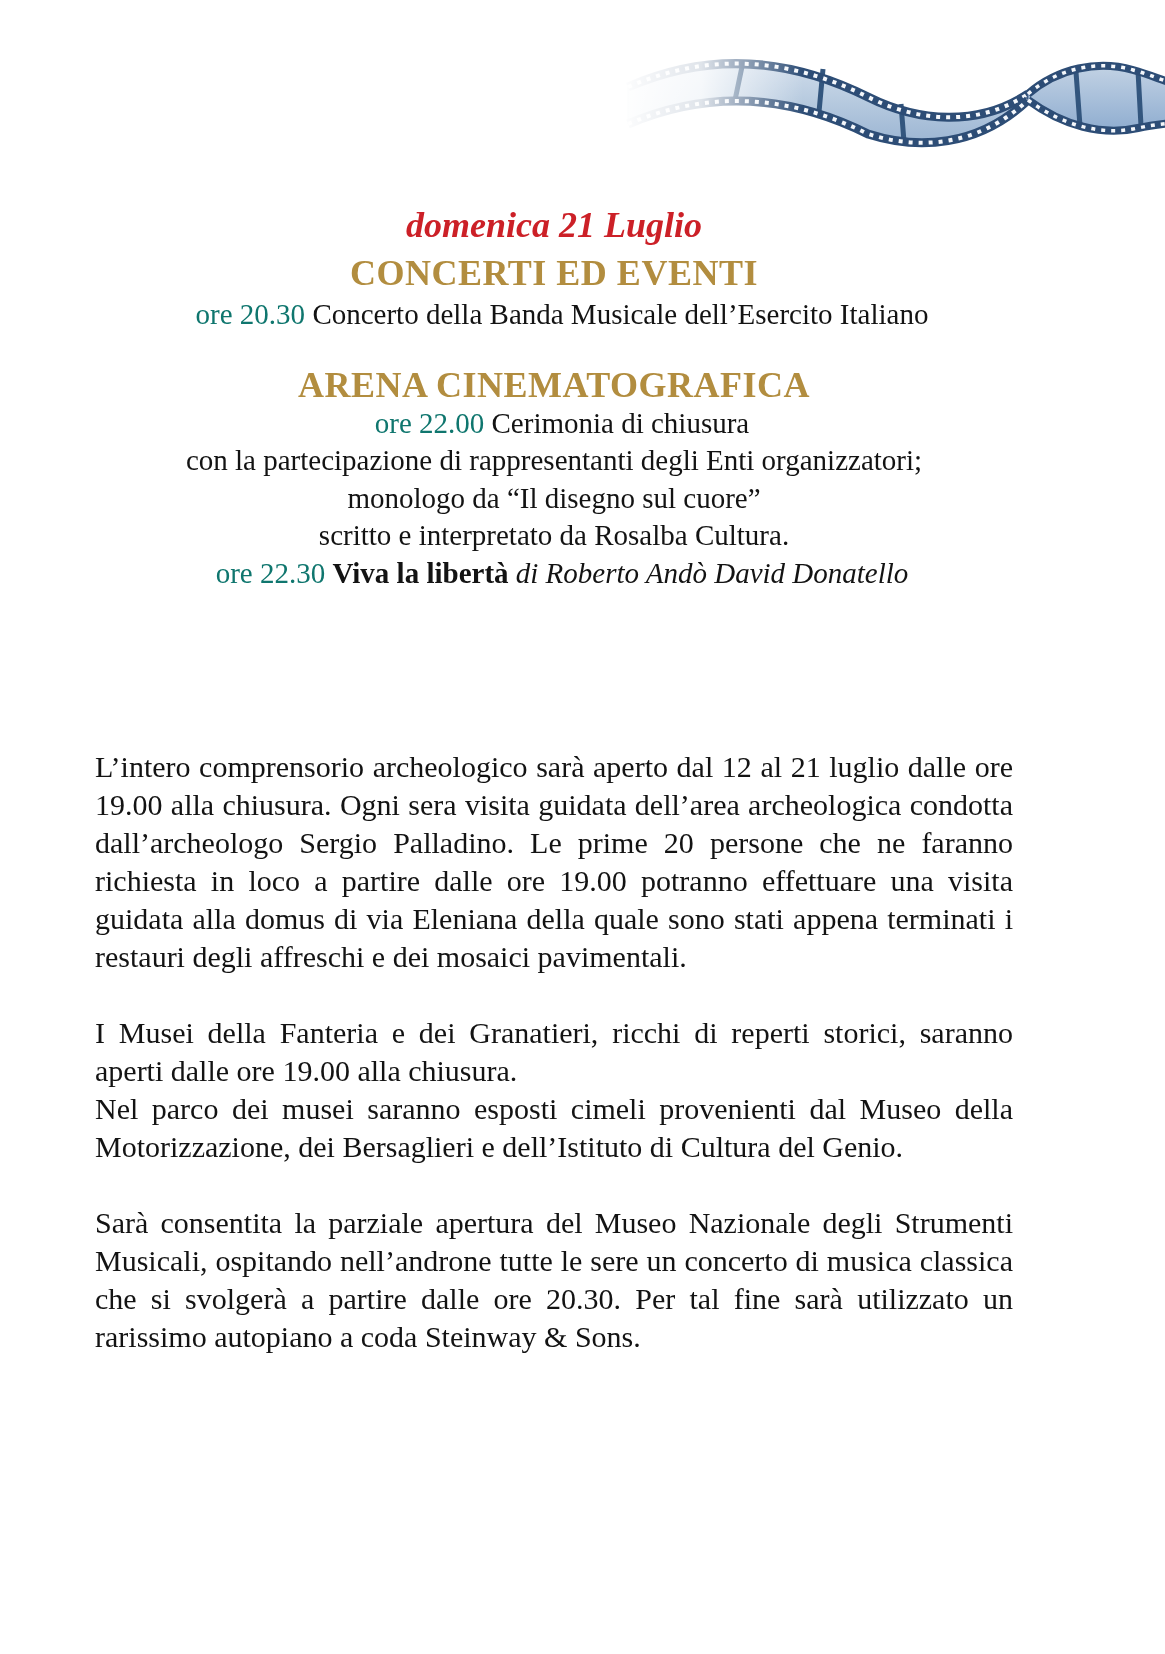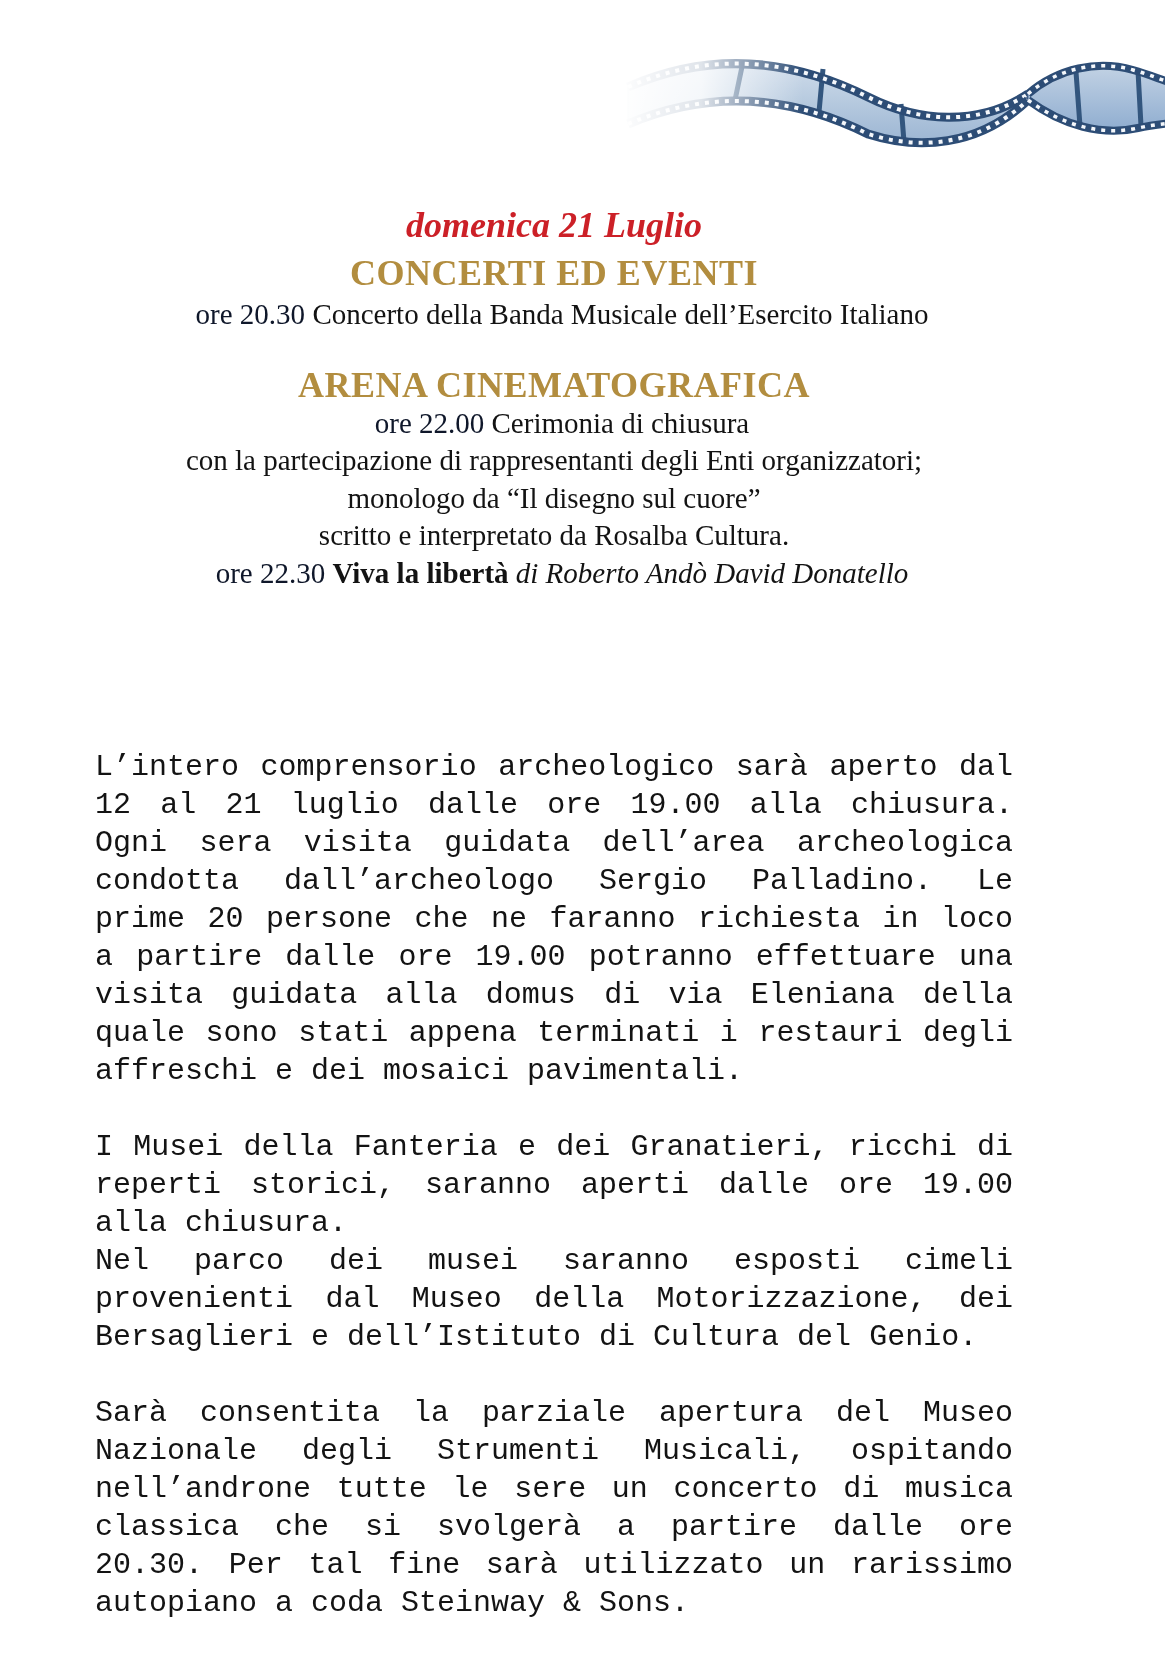--- a/index.html
+++ b/index.html
@@ -53,38 +53,37 @@
     line-height: 38px;
     color: #131313;
   }
   .e1 { top: 295px; }
   .e2 { top: 404px; }
   .e3 { top: 441px; }
   .e4 { top: 479px; }
   .e5 { top: 516px; }
   .e6 { top: 554px; }
 
-  .time { color: #0f172a; margin-left: 16px; }
+  .time { color: #0f766e; margin-left: 16px; }
   .film-title { font-weight: bold; }
   .credits { font-style: italic; }
 
   .body-text {
     position: absolute;
     top: 748px;
     left: 0;
     width: 918px;
   }
   .para {
     margin: 0 0 38px 0;
     font-size: 30px;
     line-height: 38px;
     text-align: justify;
     white-space: pre-line;
     color: #131313;
-    font-family: Liberation Mono, monospace;
   }
 </style>
 </head>
 <body>
 
 <div class="page">
 
   <svg class="film" viewBox="0 0 575 125" aria-hidden="true">
     <defs>
       <linearGradient id="bandGrad" x1="0" y1="0" x2="0" y2="1">

